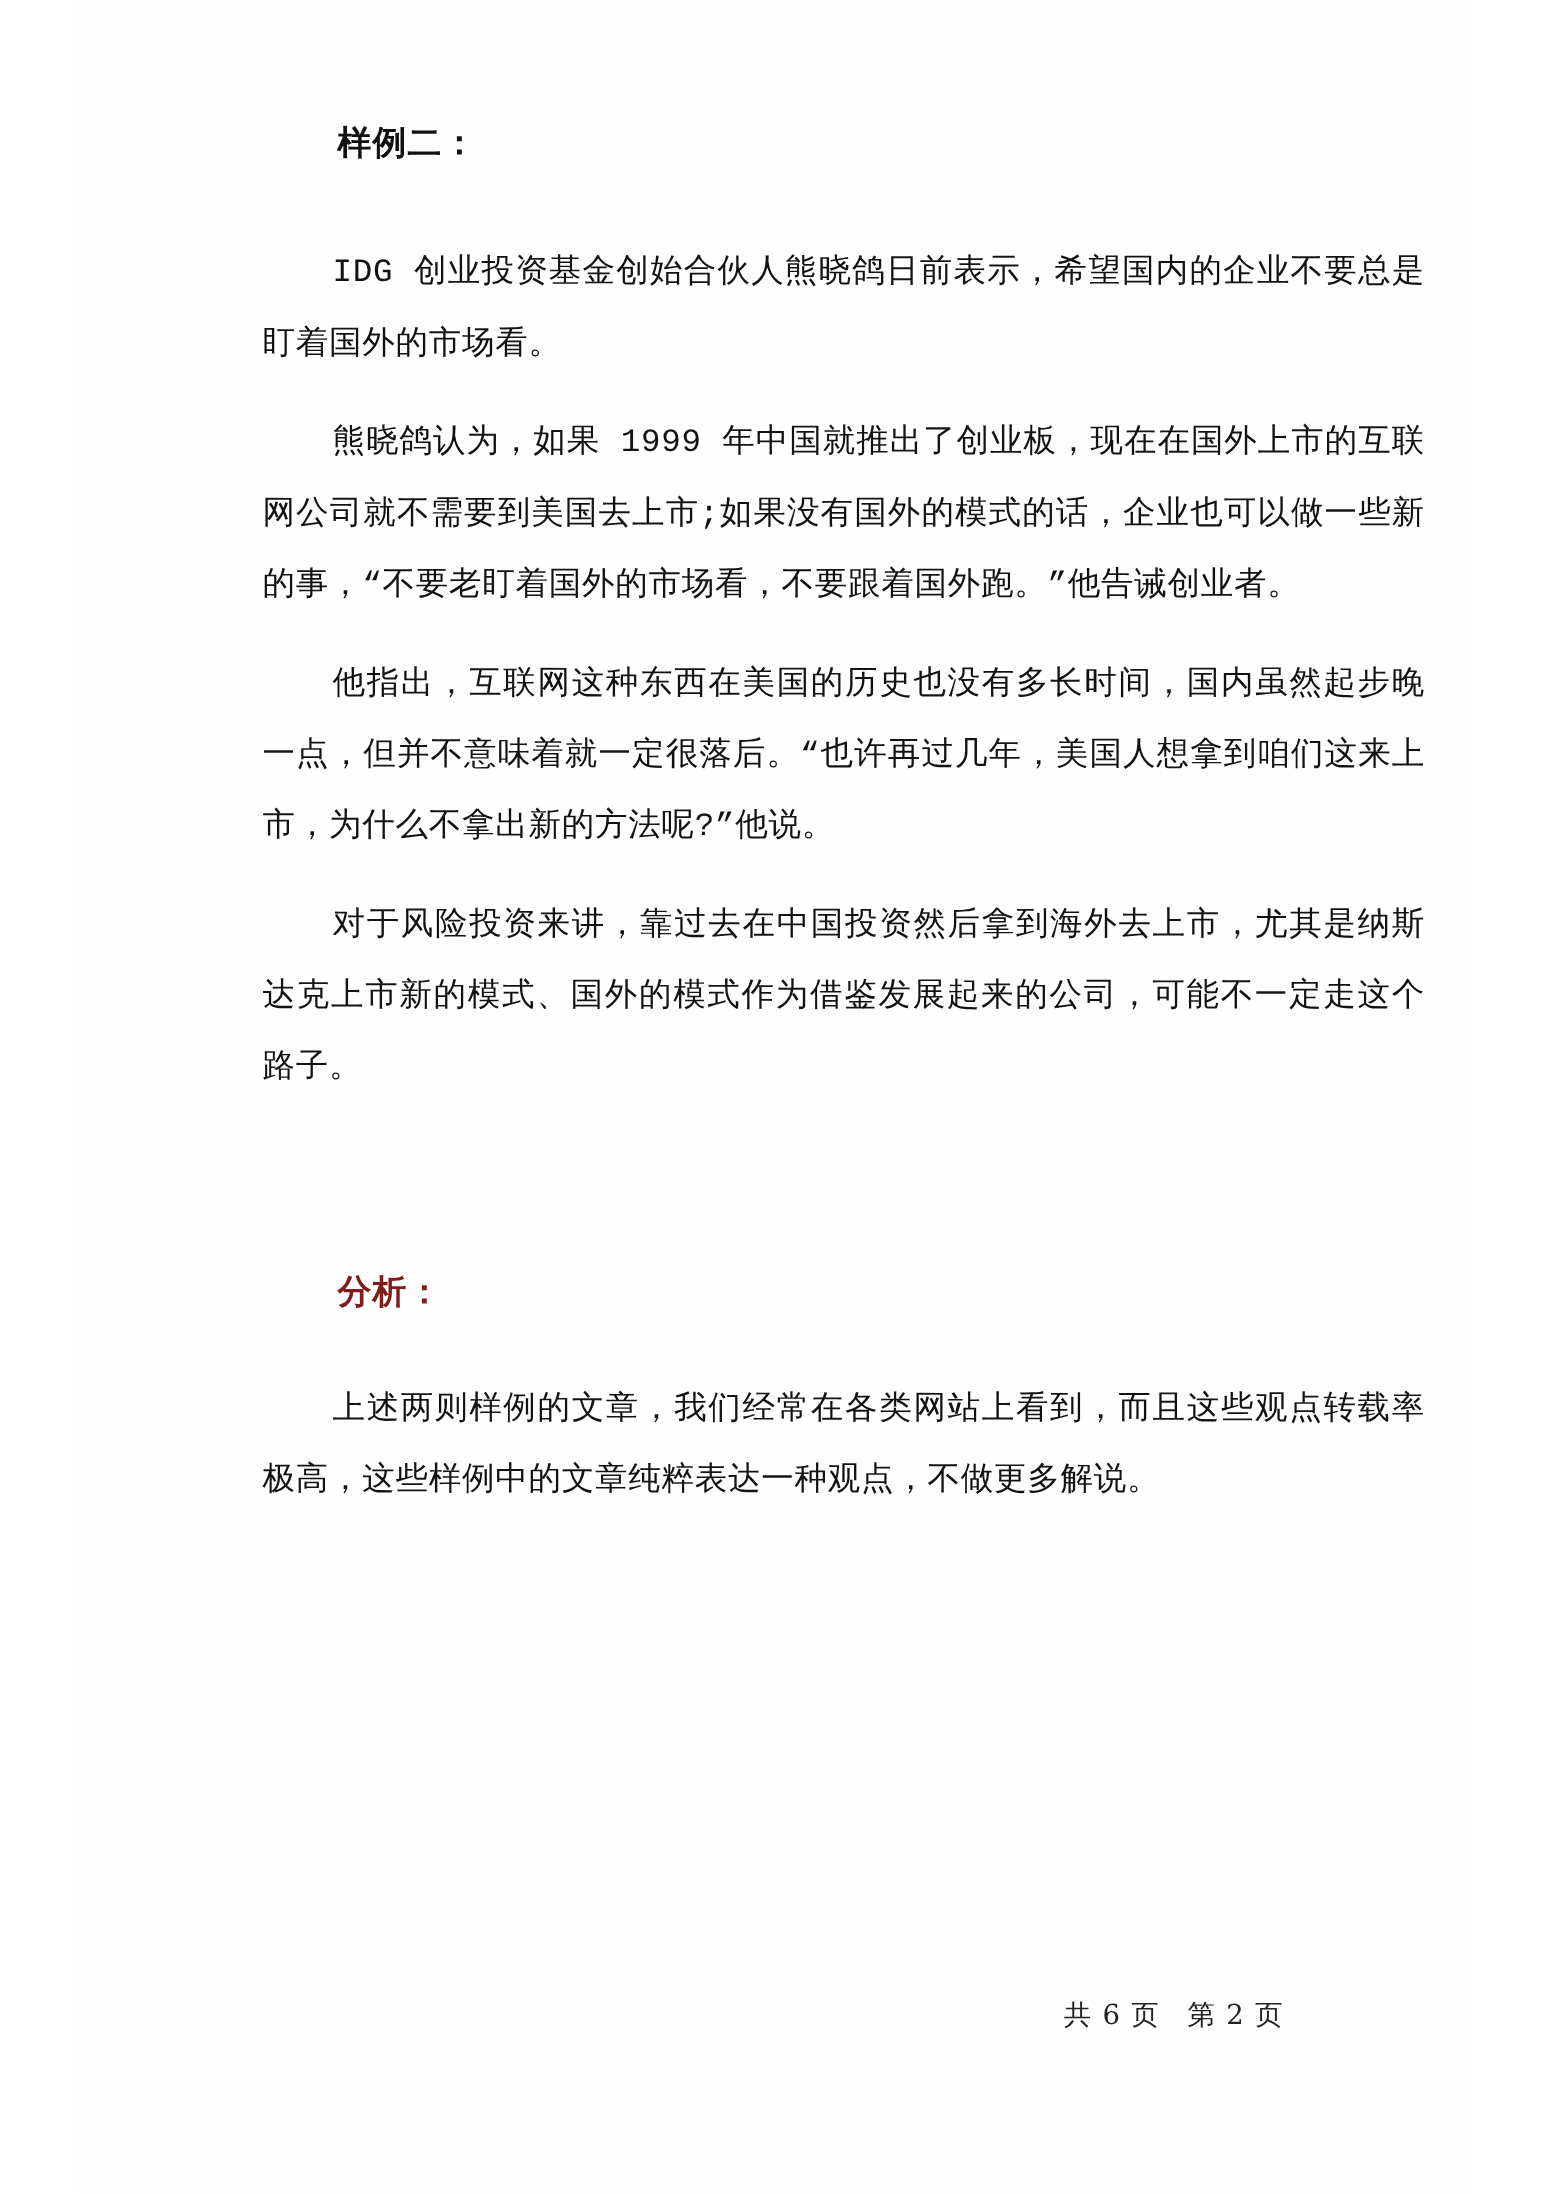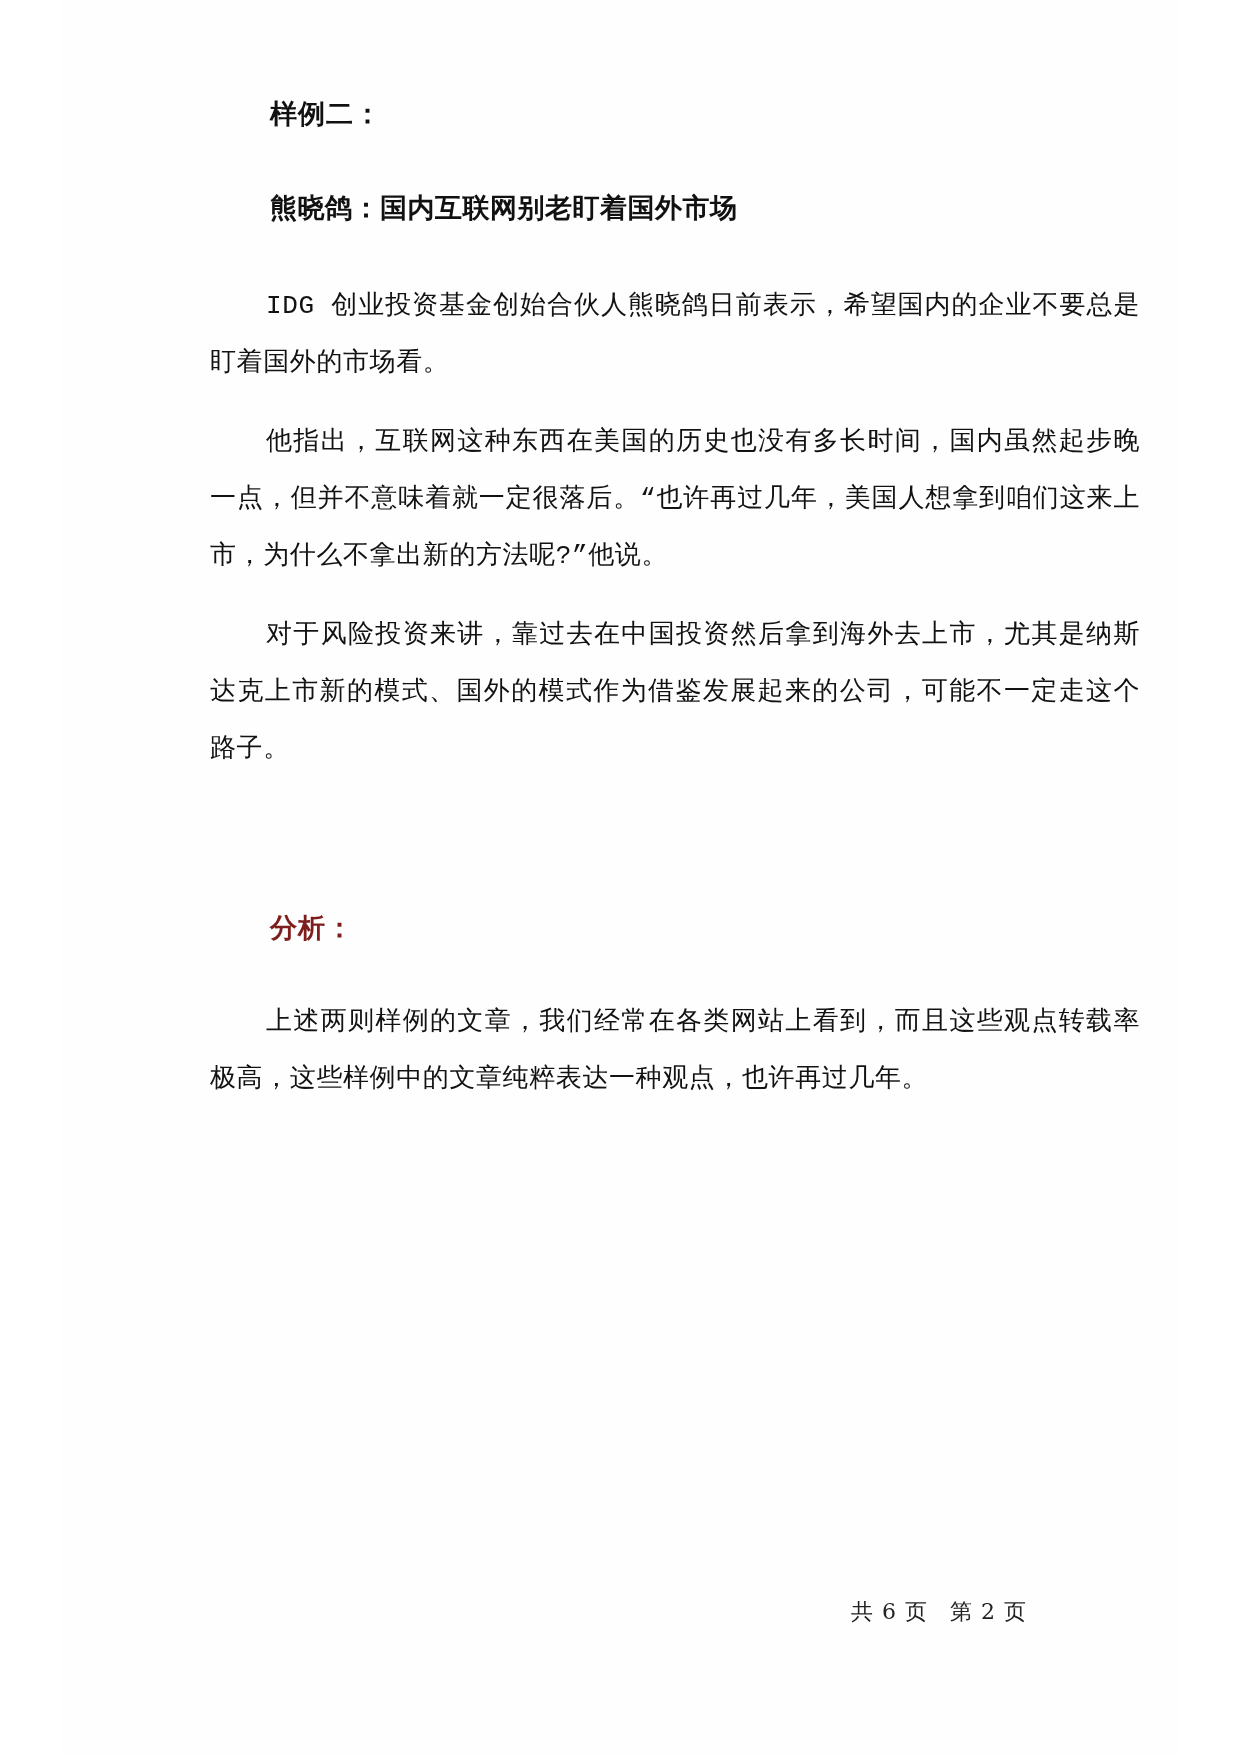--- a/index.html
+++ b/index.html
@@ -82,34 +82,34 @@
   }
 </style>
 </head>
 <body>
 
 <div class="page">
   <div class="content">
 
     <div class="heading-sample">样例二：</div>
 
-    <div class="heading-title">熊晓鸽：国内互联网别老盯着国外市场</div>
 
     <p class="para">IDG 创业投资基金创始合伙人熊晓鸽日前表示，希望国内的企业不要总是盯着国外的市场看。</p>
 
+    <p class="para">熊晓鸽认为，如果 1999 年中国就推出了创业板，现在在国外上市的互联网公司就不需要到美国去上市;如果没有国外的模式的话，企业也可以做一些新的事，“不要老盯着国外的市场看，不要跟着国外跑。”他告诫创业者。</p>
 
     <p class="para">他指出，互联网这种东西在美国的历史也没有多长时间，国内虽然起步晚一点，但并不意味着就一定很落后。“也许再过几年，美国人想拿到咱们这来上市，为什么不拿出新的方法呢?”他说。</p>
 
     <p class="para">对于风险投资来讲，靠过去在中国投资然后拿到海外去上市，尤其是纳斯达克上市新的模式、国外的模式作为借鉴发展起来的公司，可能不一定走这个路子。</p>
 
     <div class="spacer-block"></div>
 
     <div class="heading-analysis">分析：</div>
 
-    <p class="para">上述两则样例的文章，我们经常在各类网站上看到，而且这些观点转载率极高，这些样例中的文章纯粹表达一种观点，也许再过几年。</p>
+    <p class="para">上述两则样例的文章，我们经常在各类网站上看到，而且这些观点转载率极高，这些样例中的文章纯粹表达一种观点，不做更多解说。</p>
 
   </div>
 
   <div class="footer">
     <span>共 6 页</span>
     <span>第 2 页</span>
   </div>
 </div>
 
 </body></html>

